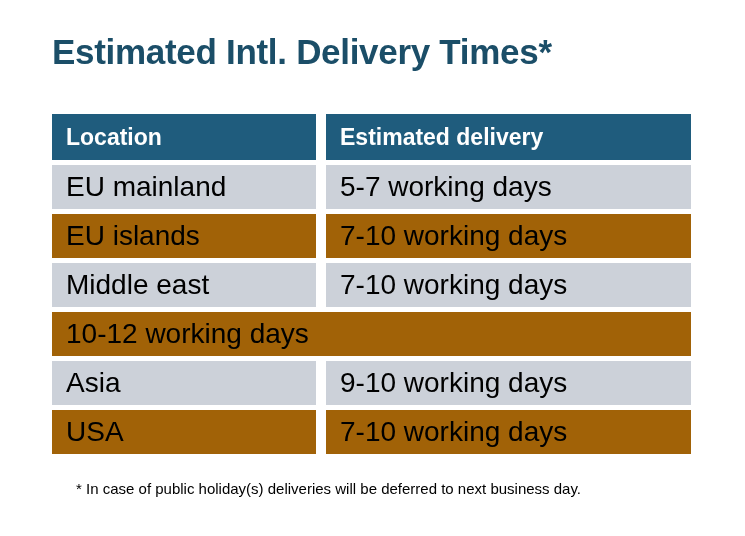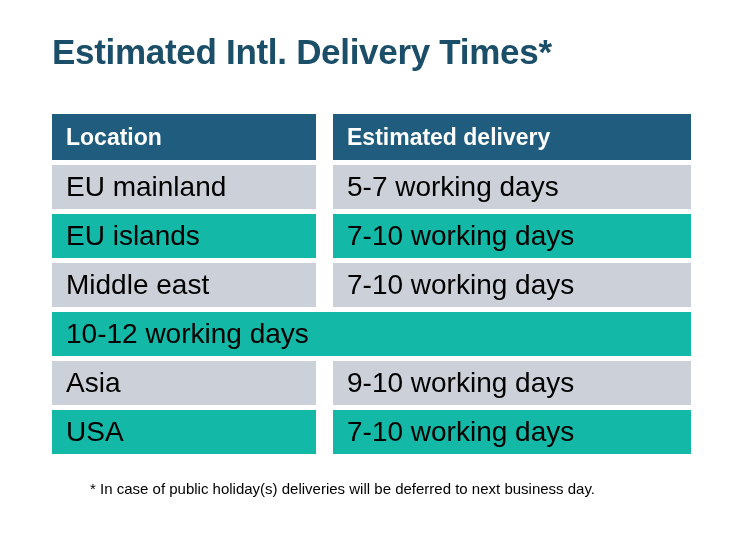--- a/index.html
+++ b/index.html
@@ -32,21 +32,21 @@
   }
   .table {
     position: absolute;
     left: 52px;
     top: 114px;
     width: 639px;
   }
   .row {
     display: flex;
     width: 100%;
-    gap: 17px;
+    gap: 10px;
     margin-bottom: 5px;
   }
   .row:last-child {
     margin-bottom: 0;
   }
   .cell {
     box-sizing: border-box;
     height: 44px;
     display: flex;
     align-items: center;
@@ -67,25 +67,25 @@
     height: 46px;
     background: #1f5c7d;
     color: #ffffff;
     font-weight: 700;
     font-size: 23px;
   }
   .row-dark .cell {
     background: #ccd1d9;
   }
   .row-light .cell {
-    background: #14b8a6;
+    background: #a16207;
   }
   .footnote {
     position: absolute;
-    left: 90px;
+    left: 76px;
     top: 480px;
     font-size: 15px;
     color: #000000;
     white-space: nowrap;
   }
 </style>
 </head>
 <body>
 
 <div class="page">

